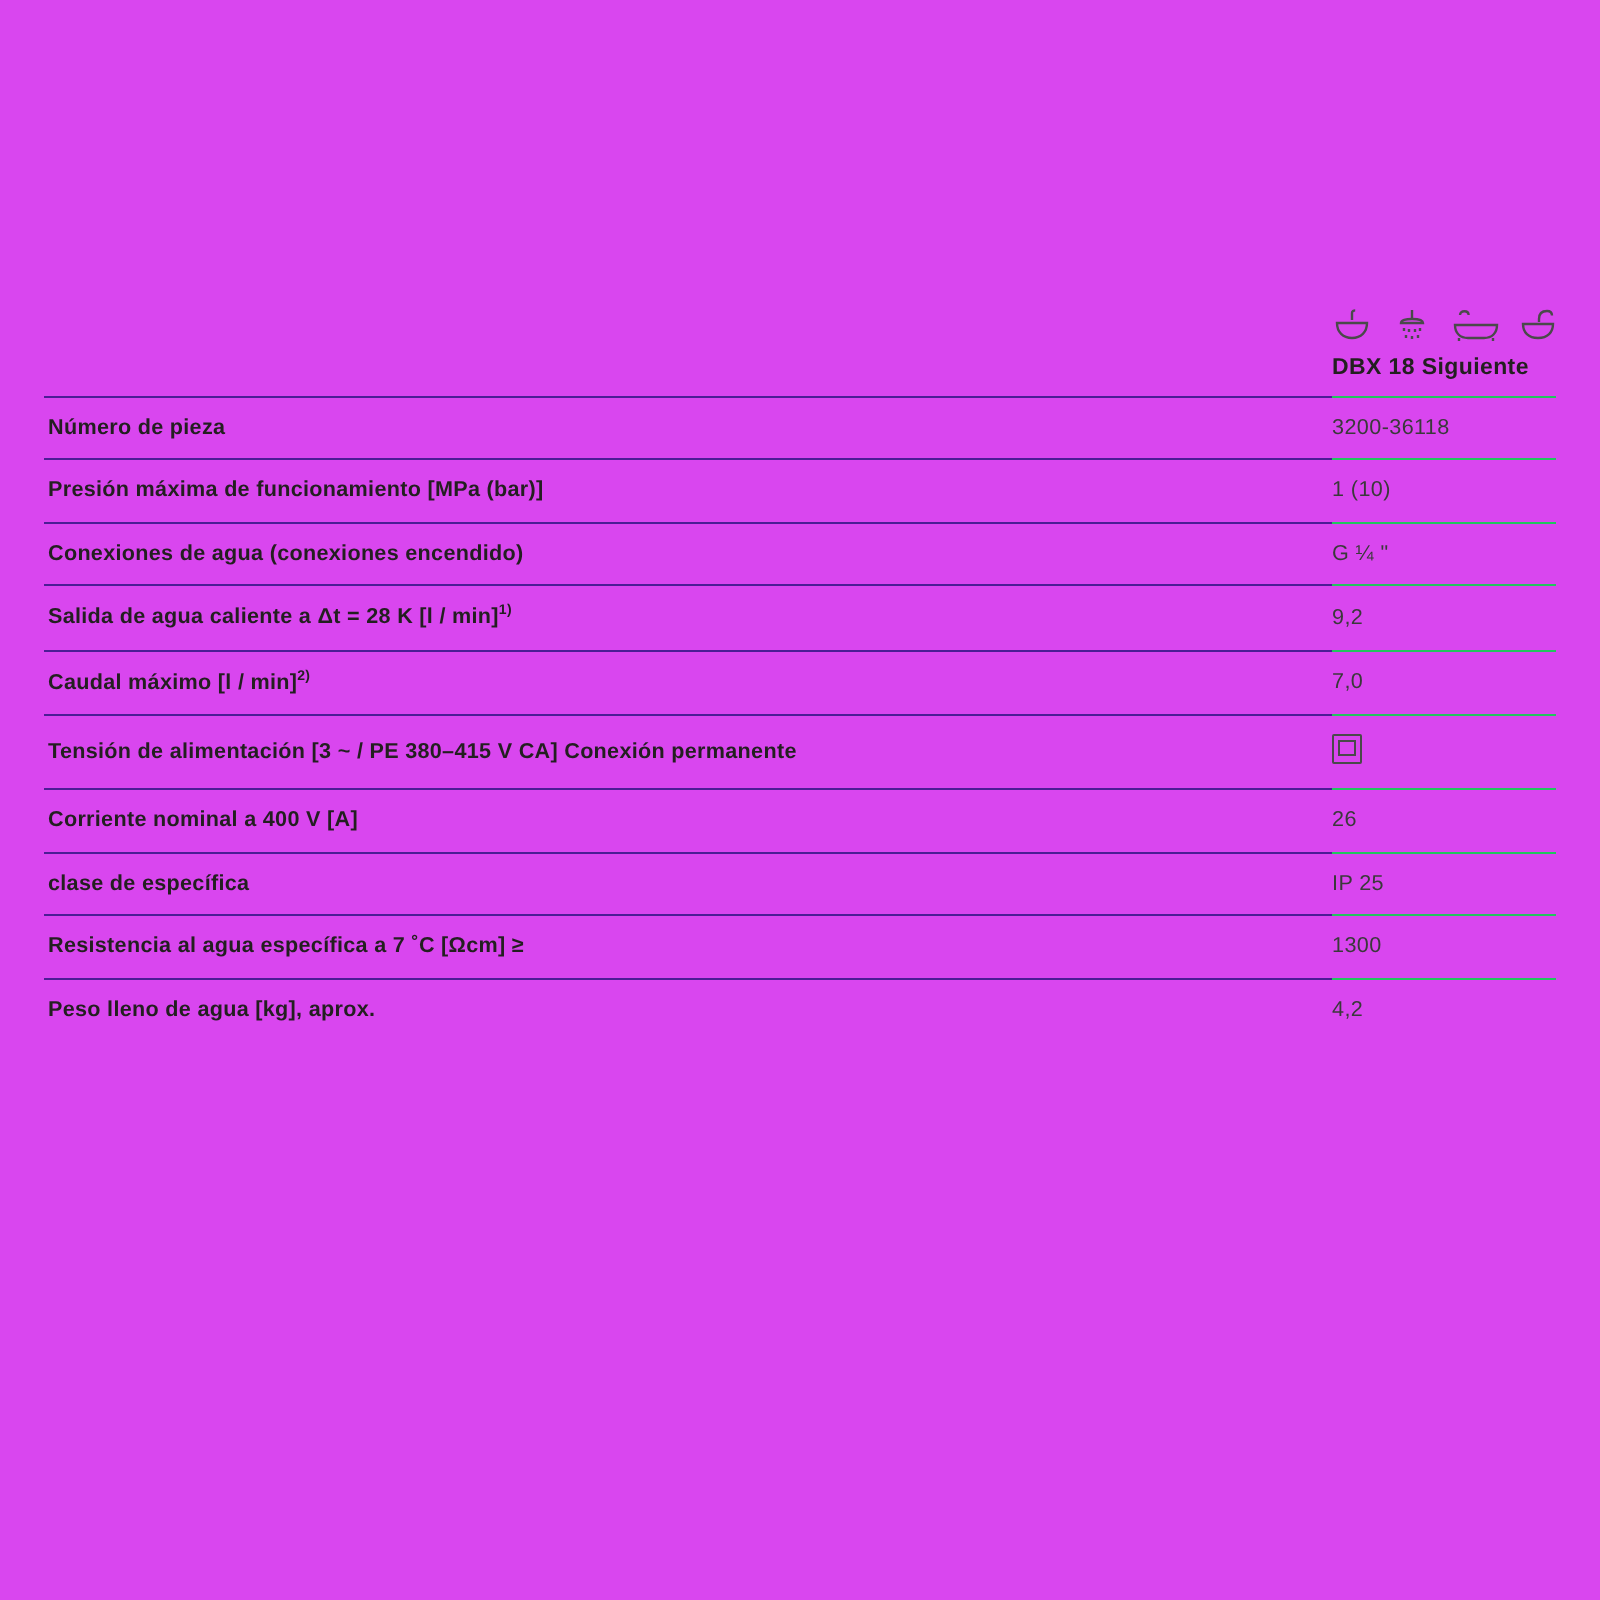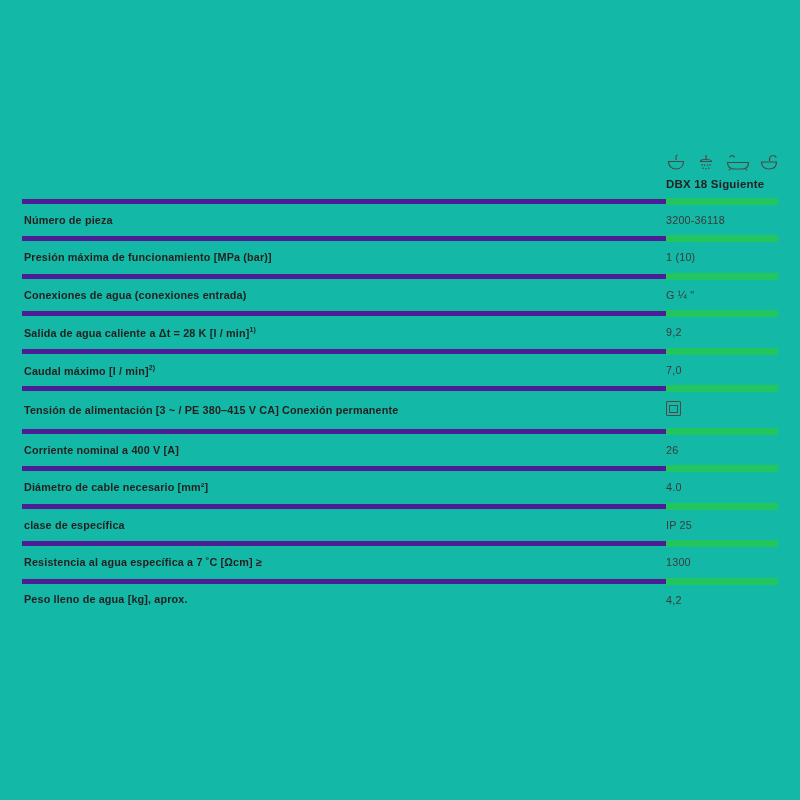--- a/index.html
+++ b/index.html
@@ -7,21 +7,21 @@
     padding: 0;
     width: 800px;
     height: 800px;
     background: #ffffff;
     font-family: "Liberation Sans", sans-serif;
   }
   #page {
     position: relative;
     width: 800px;
     height: 800px;
-    background: #14b8a6;
+    background: #d946ef;
     overflow: hidden;
   }
   .spec-table {
     position: absolute;
     left: 22px;
     top: 140px;
     width: 756px;
     border-collapse: collapse;
   }
   .icon-row td {
@@ -48,32 +48,32 @@
     font-size: 11.5px;
     font-weight: bold;
     color: #231f20;
     letter-spacing: 0.2px;
   }
   .spec-table td.label {
     padding: 9px 6px 8px 2px;
     font-size: 10.8px;
     font-weight: bold;
     color: #231f20;
-    border-top: 5px solid #4c1d95;
+    border-top: 1px solid #4c1d95;
     vertical-align: middle;
     line-height: 1.25;
     letter-spacing: 0.15px;
     width: 655px;
   }
   .spec-table td.value {
     padding: 9px 2px 8px 0px;
     font-size: 10.8px;
     font-weight: normal;
     color: #3a3a3a;
-    border-top: 7px solid #22c55e;
+    border-top: 1px solid #22c55e;
     vertical-align: middle;
     line-height: 1.25;
     letter-spacing: 0.2px;
     width: 101px;
   }
   sup {
     font-size: 7px;
     vertical-align: super;
     font-weight: bold;
   }
@@ -152,42 +152,38 @@
 
       <tr>
         <td class="label">Número de pieza</td>
         <td class="value">3200-36118</td>
       </tr>
       <tr>
         <td class="label">Presión máxima de funcionamiento [MPa (bar)]</td>
         <td class="value">1 (10)</td>
       </tr>
       <tr>
-        <td class="label">Conexiones de agua (conexiones entrada)</td>
+        <td class="label">Conexiones de agua (conexiones encendido)</td>
         <td class="value">G ¼ "</td>
       </tr>
       <tr>
         <td class="label"><span>Salida de agua caliente a Δt = 28 K    [l / min]</span><sup>1)</sup></td>
         <td class="value">9,2</td>
       </tr>
       <tr>
         <td class="label"><span>Caudal máximo    [l / min]</span><sup>2)</sup></td>
         <td class="value">7,0</td>
       </tr>
       <tr>
         <td class="label">Tensión de alimentación [3 ~ / PE 380–415 V CA] Conexión permanente</td>
         <td class="value"><span class="sq-icon"></span></td>
       </tr>
       <tr>
         <td class="label">Corriente nominal a 400 V [A]</td>
         <td class="value">26</td>
-      </tr>
-      <tr>
-        <td class="label">Diámetro de cable necesario [mm²]</td>
-        <td class="value">4.0</td>
       </tr>
       <tr>
         <td class="label">clase de específica</td>
         <td class="value">IP 25</td>
       </tr>
       <tr>
         <td class="label">Resistencia al agua específica a 7 ˚C [Ωcm] ≥</td>
         <td class="value">1300</td>
       </tr>
       <tr>

